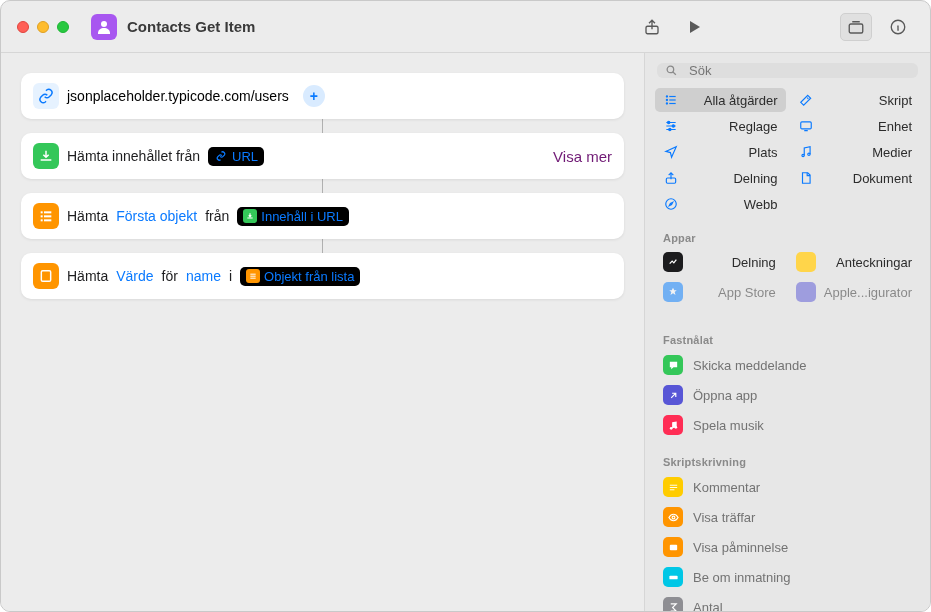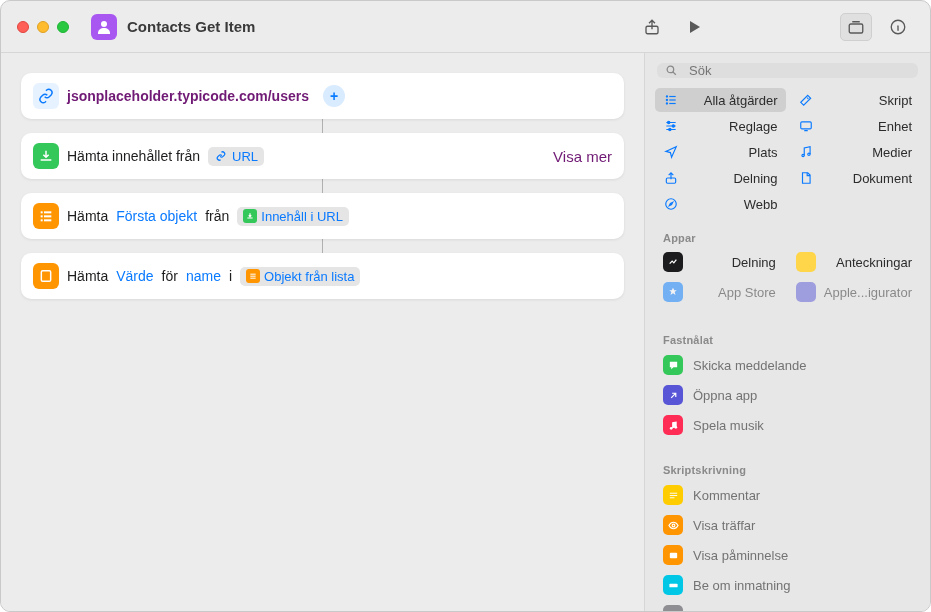--- a/index.html
+++ b/index.html
@@ -21,22 +21,22 @@
     .canvas { flex: 1; background: #ececec; padding: 20px; position: relative; overflow: hidden; }
     .sidebar { width: 286px; background: #e7e7e7; border-left: 1px solid #d6d6d6; display: flex; flex-direction: column; overflow: hidden; }
     
     .action-card { background: #fff; border-radius: 10px; padding: 10px 12px; display: flex; align-items: center; gap: 8px; font-size: 14px; color: #1d1d1f; box-shadow: 0 1px 3px rgba(0,0,0,0.08); margin-bottom: 0; position: relative; }
     .connector { width: 1px; height: 14px; background: #b0b0b0; margin: 0 auto; }
     .ic { width: 26px; height: 26px; border-radius: 6px; display: flex; align-items: center; justify-content: center; flex-shrink: 0; }
     .ic.green { background: #34c759; }
     .ic.orange { background: #ff9500; }
     .ic.blue-soft { background: #e6f2ff; }
     .token { color: #0a7aff; font-weight: 500; }
-    .token-bold { color: #701a75; font-weight: 700; }
-    .pill { display: inline-flex; align-items: center; gap: 4px; background: #e5e5e5; border-radius: 5px; padding: 2px 6px; color: #0a7aff; font-weight: 500; font-size: 13px; }
+    .token-bold { color: #000000; font-weight: 400; }
+    .pill { display: inline-flex; align-items: center; gap: 4px; background: #000000; border-radius: 5px; padding: 2px 6px; color: #0a7aff; font-weight: 500; font-size: 13px; }
     .pill .ic-mini { width: 14px; height: 14px; border-radius: 3px; display: flex; align-items: center; justify-content: center; }
     .show-more { margin-left: auto; color: #701a75; font-size: 15px; cursor: pointer; }
     .add-circle { width: 22px; height: 22px; border-radius: 11px; background: #d9ebff; display: flex; align-items: center; justify-content: center; color: #0a7aff; font-size: 14px; font-weight: 600; margin-left: 6px; }
 
     .search { margin: 10px 12px; background: #dedede; border-radius: 6px; height: 26px; display: flex; align-items: center; padding: 0 8px; gap: 11px; color: #888; font-size: 13px; }
     .search input { border: none; background: transparent; outline: none; flex: 1; font-size: 13px; color: #333; }
     
     .cat-grid { display: grid; grid-template-columns: 1fr 1fr; gap: 2px 4px; padding: 0 10px 8px 10px; }
     .cat-item { display: flex; align-items: center; gap: 8px; padding: 4px 8px; border-radius: 5px; font-size: 13px; color: #2c2c2c; cursor: pointer; justify-content: space-between; }
     .cat-item.selected { background: #cfcfcf; }
@@ -335,21 +335,21 @@
               <svg width="11" height="11" viewBox="0 0 24 24" fill="#fff">
                 <path d="M9 18V5l10-2v13"></path>
                 <circle cx="7" cy="18" r="3"></circle>
                 <circle cx="17" cy="16" r="3"></circle>
               </svg>
             </span>
             <span>Spela musik</span>
           </div>
       </div>
 
-      <div class="section-label" style="margin-top:16px">Skriptskrivning</div>
+      <div class="section-label" style="margin-top:8px">Skriptskrivning</div>
       <div class="list">
         <div class="list-row">
             <span class="row-ic yellow">
               <svg width="11" height="11" viewBox="0 0 24 24" fill="#fff">
                 <rect x="4" y="6" width="16" height="2"></rect>
                 <rect x="4" y="11" width="16" height="2"></rect>
                 <rect x="4" y="16" width="10" height="2"></rect>
               </svg>
             </span>
             <span>Kommentar</span>

